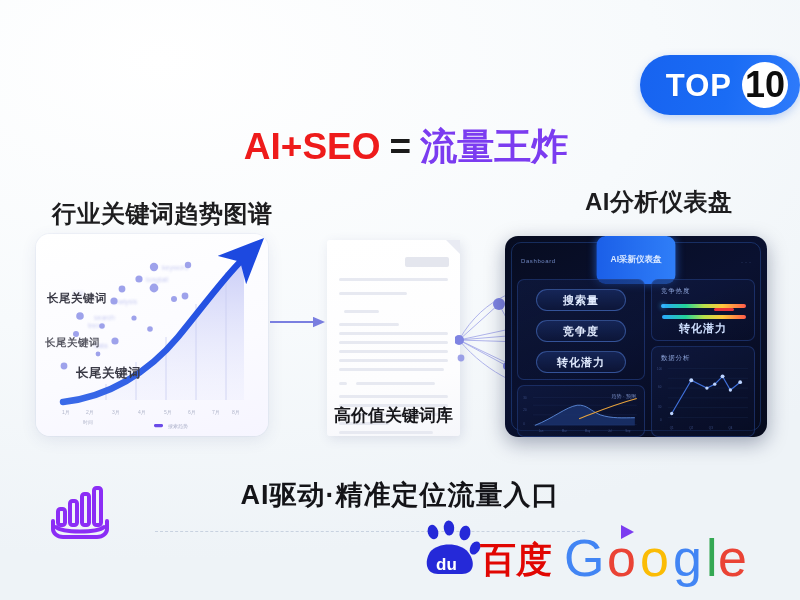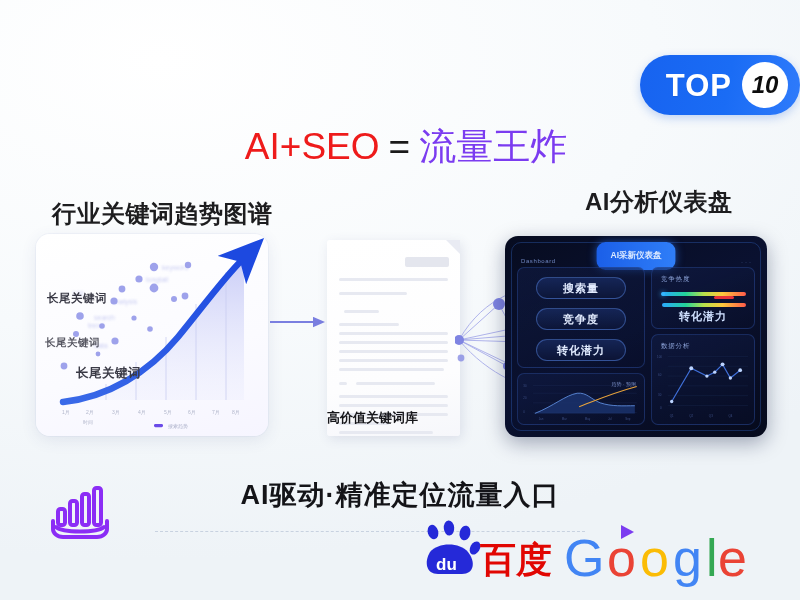--- a/index.html
+++ b/index.html
@@ -29,28 +29,28 @@
   }
   .badge-top {
     color: #ffffff; font-weight: 700; font-size: 31px;
     letter-spacing: 1px; line-height: 1;
     text-shadow: 0 1px 1px rgba(0,0,0,.08);
   }
   .badge-num {
     width: 46px; height: 46px; border-radius: 50%;
     background: #ffffff; color: #0d0d0d;
     display: flex; align-items: center; justify-content: center;
-    font-weight: 700; font-size: 24px; line-height: 1; font-style: italic;
+    font-weight: 700; font-size: 36px; line-height: 1;
   }
 
   
   .headline {
     position: absolute; left: 0; right: 0; top: 127px;
     text-align: center;
-    font-size: 37px; font-weight: 400; line-height: 1.1;
+    font-size: 37px; font-weight: 700; line-height: 1.1;
     white-space: nowrap;
     padding-left: 12px;
   }
   .hl-red { color: #ee1b1b; text-shadow: 1px 1px 0 rgba(255,255,255,.6); }
   .hl-eq  { color: #1a1a1a; margin: 0 9px; }
   .hl-purple { color: #7b3cf0; text-shadow: 1px 1px 0 rgba(255,255,255,.55); }
 
   
   .cap {
     position: absolute; font-size: 24px; font-weight: 700; color: #1d1d1f;
@@ -89,22 +89,22 @@
     border-width: 0 14px 14px 0; border-style: solid;
     border-color: transparent #e9ebf3 transparent transparent;
   }
   .doc-lines { position: absolute; left: 12px; right: 12px; top: 38px; }
   .dl { height: 3px; background: #e7e9f1; border-radius: 2px; margin-bottom: 6px; filter: blur(.35px); }
   .doc-tag {
     position: absolute; right: 11px; top: 17px; width: 44px; height: 10px;
     background: #e4e6ee; border-radius: 2px;
   }
   .doc-cap {
-    position: absolute; left: 0; right: 0; bottom: 9px; 
-    font-size: 13px; font-weight: 700; color: #17171b; white-space: nowrap;
+    position: absolute; left: 0; right: 0; bottom: 9px; text-align: center;
+    font-size: 17px; font-weight: 700; color: #17171b; white-space: nowrap;
   }
 
   
   .arrow-1 { position: absolute; left: 268px; top: 310px; width: 58px; height: 24px; }
 
   
   .network { position: absolute; left: 455px; top: 280px; width: 110px; height: 120px; }
 
   
   .dash {
@@ -112,36 +112,37 @@
     background: linear-gradient(150deg, #070c20 0%, #0a1130 48%, #060a1c 100%);
     border-radius: 13px;
     box-shadow: 0 6px 20px rgba(10,20,60,.35);
     overflow: hidden;
   }
   .dash-inner {
     position: absolute; inset: 6px; border-radius: 10px;
     border: 1px solid rgba(60,120,230,.30);
   }
   .dash-title {
-    position: absolute; left: 50%; transform: translateX(-50%); top: 6px;
+    position: absolute; left: 50%; transform: translateX(-50%); top: 0;
     background: linear-gradient(90deg, #1b5fe8, #2f7ef8);
     color: #dbe9ff; font-size: 8.5px; font-weight: 700;
-    padding: 8px 14px; border-radius: 9px;
+    padding: 18px 14px; border-radius: 9px;
     white-space: nowrap; filter: blur(.45px);
     box-shadow: 0 0 9px rgba(45,120,250,.6);
   }
   .dash-sub {
     position: absolute; left: 16px; top: 22px;
     font-size: 6px; color: #6f86c0; letter-spacing: .6px; filter: blur(.4px);
   }
   .dash-dots { position: absolute; right: 14px; top: 23px; font-size: 6px; color: #5b72ad; letter-spacing: 2px; }
 
   .panel {
     position: absolute; border: 1px solid rgba(55,95,190,.35); border-radius: 7px;
     background: linear-gradient(160deg, rgba(18,30,72,.55), rgba(9,15,42,.5));
+    margin-top: 12px;
   }
   .p-pills   { left: 12px;  top: 31px;  width: 128px; height: 101px; }
   .p-area    { left: 12px;  top: 137px; width: 128px; height: 52px; }
   .p-gauge   { left: 146px; top: 31px;  width: 104px; height: 62px; }
   .p-line    { left: 146px; top: 98px;  width: 104px; height: 91px; }
 
   .pill {
     position: absolute; left: 18px; width: 90px; height: 22px;
     border-radius: 11px; border: 1px solid rgba(90,140,235,.45);
     background: linear-gradient(180deg, rgba(30,52,115,.55), rgba(14,24,60,.55));

